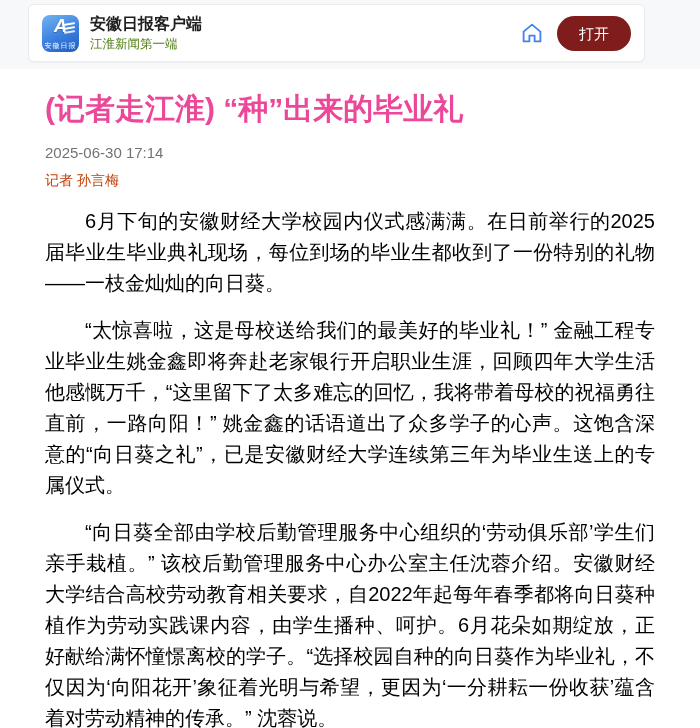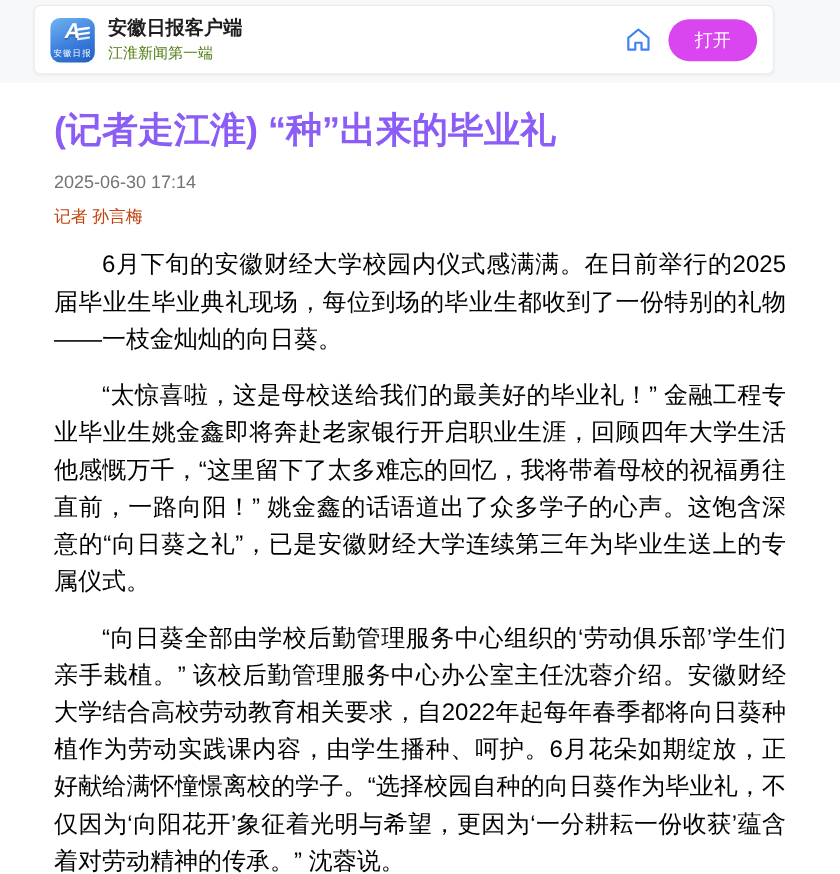--- a/index.html
+++ b/index.html
@@ -53,33 +53,33 @@
   }
   .app-tagline {
     font-size:12.5px; line-height:15px; color:#4d7c0f; margin-top:4px;
   }
   .home-icon {
     width:24px; height:24px; flex:0 0 auto; cursor:pointer;
     margin-right:13px;
   }
   .open-btn {
     flex:0 0 auto;
-    background:#d946ef; color:#ffffff;
+    background:#7f1d1d; color:#ffffff;
     border:none; border-radius:18px;
     font-size:15px; line-height:15px;
     padding:10px 22px;
     cursor:pointer;
     font-family:inherit;
   }
   
   .article { padding:0 45px 0 45px; }
   .article-title {
     padding-top:20px;
     font-size:30px; line-height:40px;
-    font-weight:700; color:#8b5cf6;
+    font-weight:700; color:#ec4899;
   }
   .article-date {
     margin-top:15px;
     font-size:15px; line-height:17px; color:#737373;
   }
   .article-author {
     margin-top:11px;
     font-size:14px; line-height:16px; color:#c2410c;
   }
   .article-body p {

